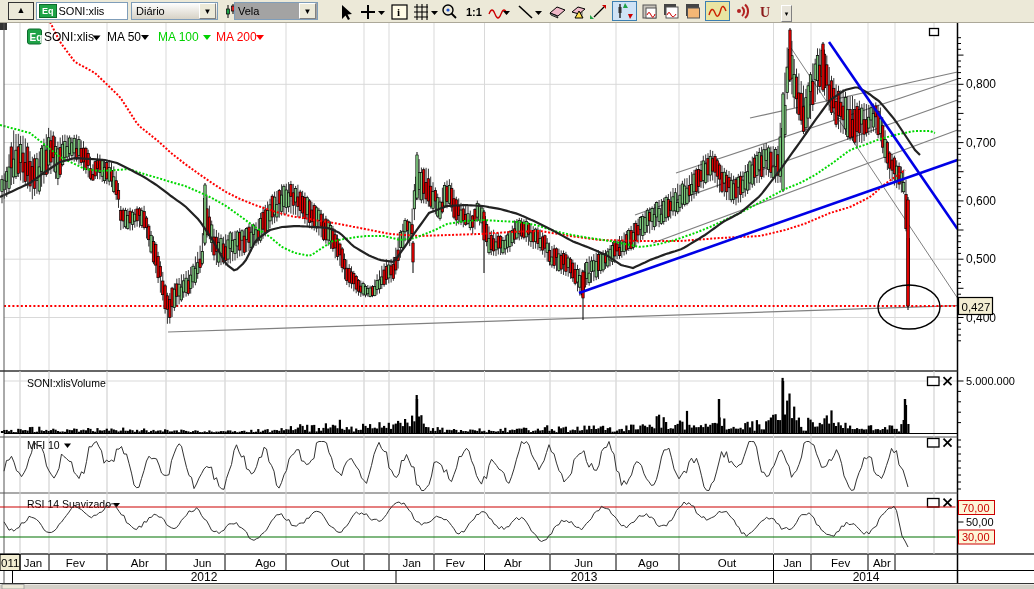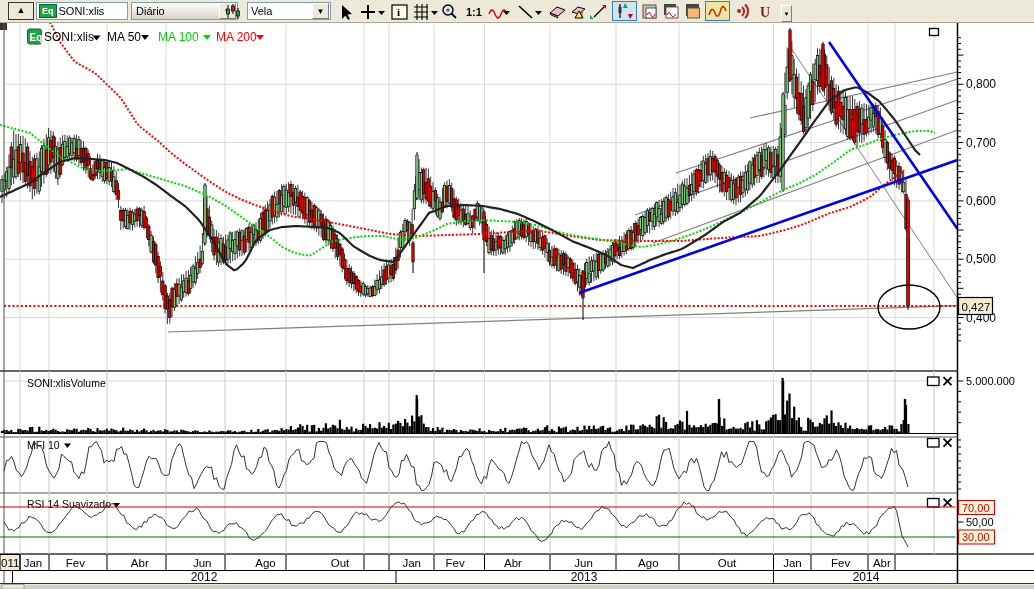--- a/index.html
+++ b/index.html
@@ -1431,33 +1431,33 @@
   </div>
 
 <div id="toolbar">
  <div class="tbtn" style="left:8px;top:2px;width:26px;height:18px;border:1px solid #333;background:#ece9d8;">
       <span style="font-size:9px;position:relative;top:-1px;">▲</span>
     </div>
  <div class="field" style="left:36px;top:2px;width:92px;height:18px;">
    <span class="eqbadge">Eq</span>
       <span style="font-size:11px;">SONI:xlis</span>
  </div>
- <div class="combo" style="left:131px;top:2px;width:107px;height:18px;">
+ <div class="combo" style="left:131px;top:2px;width:87px;height:18px;">
    <span style="font-size:11px;padding-left:4px;">Diário</span>
    <span class="comboarr">▼</span>
  </div>
  <svg style="position:absolute;left:225px;top:4px;" width="16" height="15">
    <line x1="3" y1="1" x2="3" y2="14" stroke="#000" stroke-width="1"></line>
    <rect x="1.5" y="5" width="3" height="5" fill="#1fa347" stroke="#000" stroke-width="0.7"></rect>
    <line x1="8" y1="0" x2="8" y2="10" stroke="#000" stroke-width="1"></line>
    <rect x="6.5" y="2" width="3" height="5" fill="#d42020" stroke="#000" stroke-width="0.7"></rect>
    <line x1="13" y1="4" x2="13" y2="15" stroke="#000" stroke-width="1"></line>
    <rect x="11.5" y="7" width="3" height="5" fill="#1fa347" stroke="#000" stroke-width="0.7"></rect>
  </svg>
- <div class="combo" style="left:247px;top:2px;width:84px;height:18px;background:#ffffff;">
+ <div class="combo" style="left:234px;top:2px;width:84px;height:18px;background:#a3a3a3;">
    <span style="font-size:11px;padding-left:3px;">Vela</span>
    <span class="comboarr">▼</span>
  </div>
  <svg style="position:absolute;left:336px;top:3px;" width="460" height="19">
   <path d="M6,2 L6,16 L9.5,12.5 L12,17 L14,16 L11.5,11.5 L16,11 Z" fill="#000"></path>
   <path d="M25,9 L39,9 M32,2 L32,16" stroke="#000" stroke-width="2"></path>
   <path d="M42,8 l7,0 l-3.5,4 z" fill="#000"></path>
   <rect x="56" y="2" width="15" height="14" fill="#fffbe6" stroke="#000" stroke-width="1.2"></rect>
   <text x="61" y="13" font-size="11" font-weight="bold" font-family="Liberation Serif">i</text>
   <path d="M78,4 l14,0 M78,9 l14,0 M78,14 l14,0 M81,1 l0,16 M86,1 l0,16 M91,1 l0,16" stroke="#000" stroke-width="1.1"></path>

